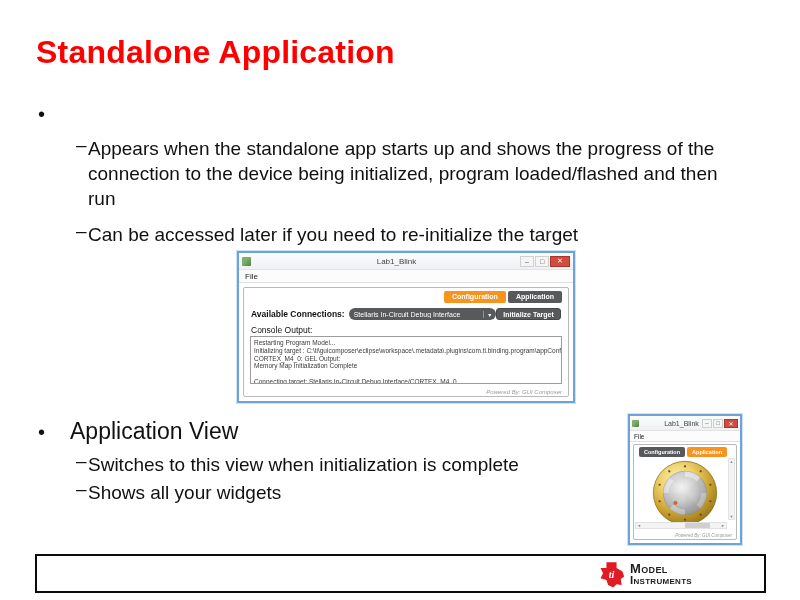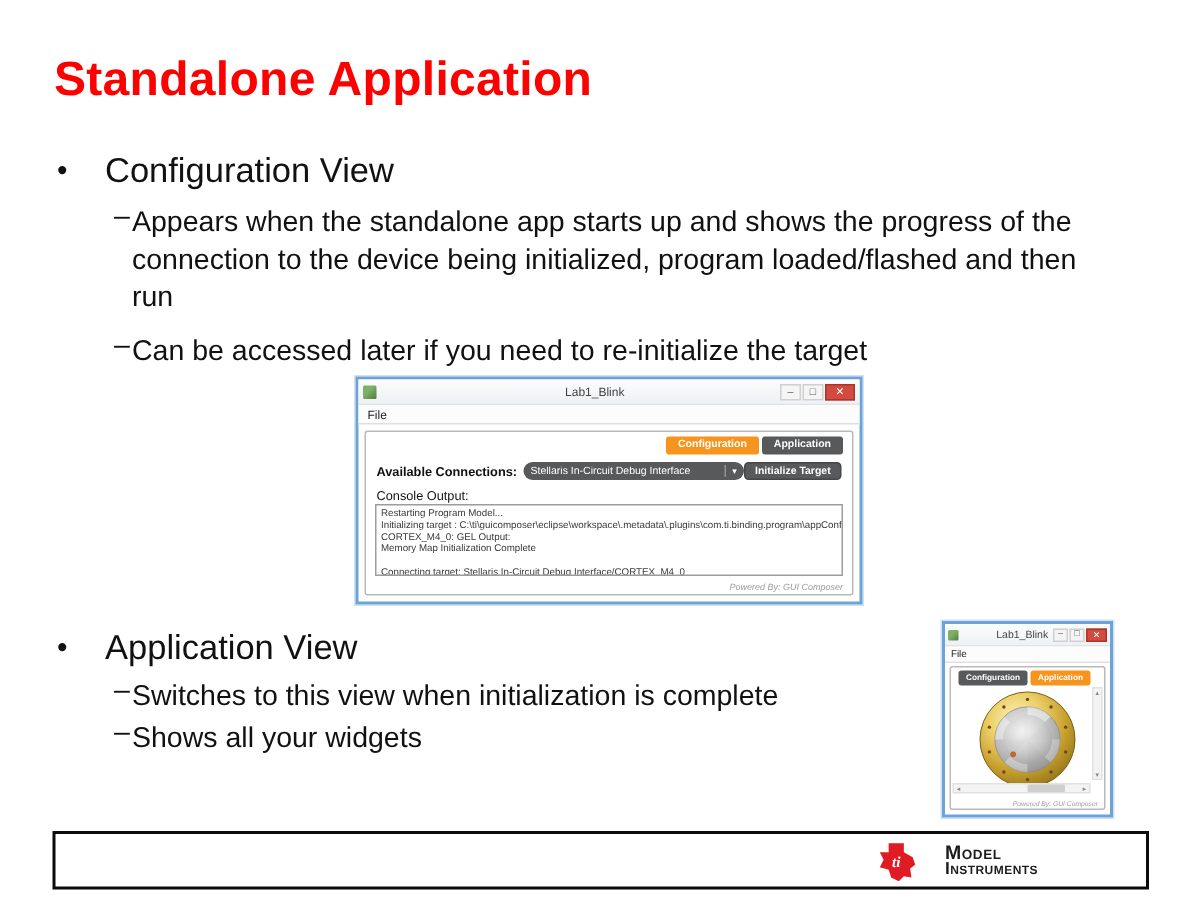--- a/index.html
+++ b/index.html
@@ -70,34 +70,33 @@
   .vscroll span { font-size:4px; color:#8a8a8a; line-height:5px; }
   .hscroll { position:absolute; left:1px; right:9px; bottom:10px; height:7px; background:#f3f3f3; border:1px solid #e2e2e2;
              display:flex; align-items:center; }
   .hscroll .arr { font-size:4px; color:#8a8a8a; padding:0 1px; }
   .hscroll .track { position:relative; flex:1; height:100%; }
   .hthumb { position:absolute; left:55%; width:32%; top:0; bottom:0; background:#cfcfcf; border-radius:1px; }
   #win2 .powered { bottom:1px; right:4px; font-size:4.5px; }
 
   
   .footer-box { position:absolute; left:35px; top:554px; width:731px; height:39px; border:2px solid #0b0b0b; background:#fff; }
-  .ti-brand { position:absolute; right:72px; top:50%; transform:translateY(-50%); display:flex; align-items:center; gap:19px; }
+  .ti-brand { position:absolute; right:72px; top:50%; transform:translateY(-50%); display:flex; align-items:center; gap:5px; }
   .ti-word { color:#1d1d1d; font-variant:small-caps; font-weight:600; line-height:1.02; }
   .ti-word .l1 { font-size:13px; letter-spacing:0.4px; }
   .ti-word .l2 { font-size:11.5px; letter-spacing:0.3px; }
 </style>
 </head>
 <body>
 
 <div id="slide">
 
   <div class="slide-title">Standalone Application</div>
 
   <span class="b1-marker" style="left:38px; top:103px;">•</span>
-  <div class="b1-label" style="left:70px; top:100px;">Configuration View</div>
 
   <span class="b2-marker" style="top:134px;">–</span>
   <div class="b2-text" style="top:136px; width:662px;">Appears when the standalone app starts up and shows the progress of the connection to the device being initialized, program loaded/flashed and then run</div>
 
   <span class="b2-marker" style="top:220px;">–</span>
   <div class="b2-text" style="top:222px; width:662px;">Can be accessed later if you need to re-initialize the target</div>
 
   <div id="win1" class="mini-window">
     <div class="titlebar">
       <div class="app-icon"></div>

